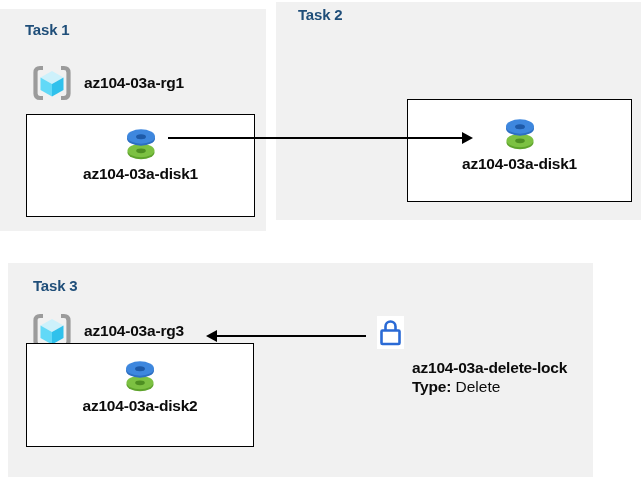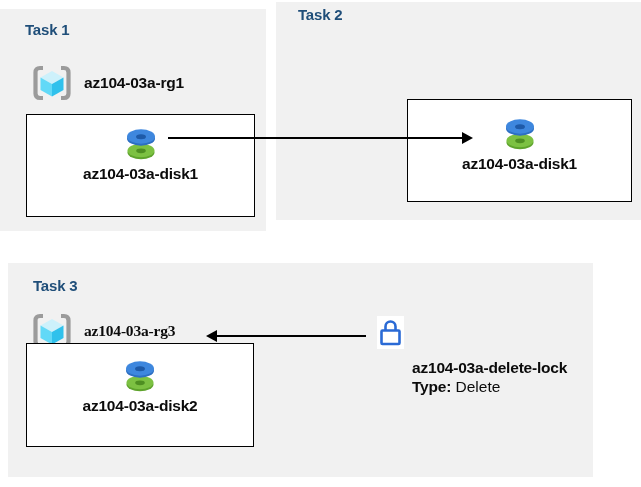--- a/index.html
+++ b/index.html
@@ -20,21 +20,21 @@
   #panel3{left:8px; top:263px; width:585px; height:214px;}
 
   .task-title{position:absolute; margin:0; font-size:15px; font-weight:700; color:var(--title-blue); letter-spacing:-0.2px;}
   #panel1 .task-title{left:25px; top:12px;}
   #panel2 .task-title{left:22px; top:4px;}
   #panel3 .task-title{left:25px; top:14px;}
 
   .rg-row{position:absolute; display:flex; align-items:center; gap:12px;}
   #panel1 .rg-row{left:32px; top:56px;}
   #panel2 .rg-row{left:133px; top:53px;}
-  #panel3 .rg-row{left:24px; top:50px;font-family:Liberation Serif, serif;}
+  #panel3 .rg-row{left:24px; top:50px;}
   .rg-icon{width:40px; height:36px; display:block; flex:0 0 auto;}
   .bold-label{font-size:15.5px; font-weight:700; color:var(--label-black); letter-spacing:-0.2px; white-space:nowrap;}
 
   .resource-box{
     position:absolute; background:var(--box-bg); border:1.5px solid var(--box-border);
     display:flex; flex-direction:column; align-items:center; box-sizing:border-box;
   }
   #panel1 .resource-box{left:26px; top:105px; width:229px; height:103px; padding-top:12px;}
   #panel2 .resource-box{left:131px; top:97px; width:225px; height:103px; padding-top:17px;}
   #panel3 .resource-box{left:18px; top:80px; width:228px; height:104px; padding-top:15px;}

